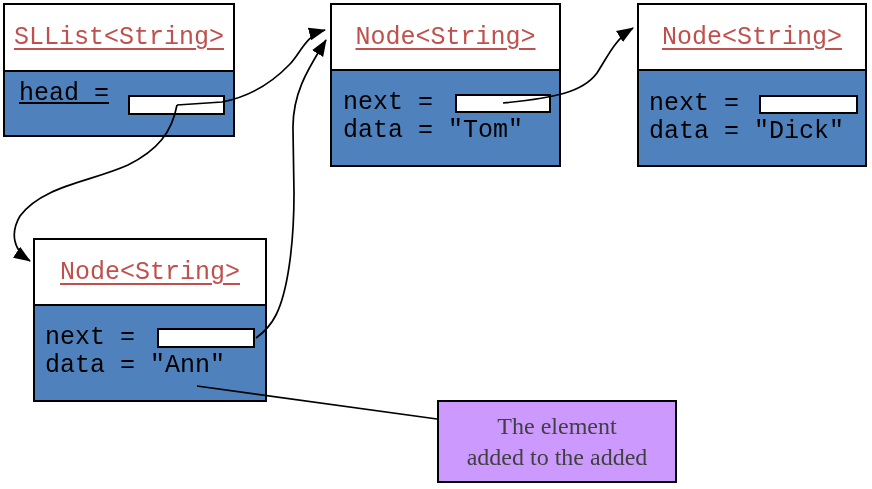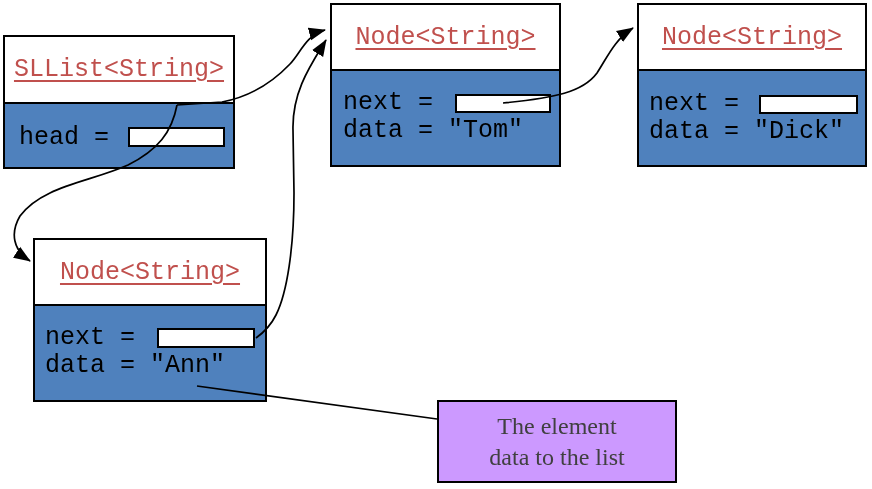--- a/index.html
+++ b/index.html
@@ -43,25 +43,25 @@
     font-family: "Liberation Serif", "DejaVu Serif", serif;
     font-size: 24px; line-height: 31px; color: #404040; text-align: center;
   }
   svg.wires { position: absolute; left: 0; top: 0; pointer-events: none; }
 </style>
 </head>
 <body>
 
 <div id="stage">
 
-  <div class="objbox" style="left:3px; top:3px; width:232px; height:134px;margin-top:32px;">
+  <div class="objbox" style="left:3px; top:3px; width:232px; height:134px;">
     <div class="hdr" style="height:67px;">
       <span class="title">SLList&lt;String&gt;</span>
     </div>
-    <span class="row" style="left:14px; top:88px;">head =</span>
+    <span class="row" style="left:14px; top:76px;text-decoration:underline;">head =</span>
     <div class="slot" style="left:123px; top:90px; width:97px; height:20px;"></div>
   </div>
 
   <div class="objbox" style="left:330px; top:3px; width:231px; height:164px;">
     <div class="hdr" style="height:66px;">
       <span class="title">Node&lt;String&gt;</span>
     </div>
     <span class="row" style="left:11px; top:85px;">next =</span>
     <div class="slot" style="left:123px; top:89px; width:96px; height:19px;"></div>
     <span class="row" style="left:11px; top:113px;">data = "Tom"</span>
@@ -80,21 +80,21 @@
     <div class="hdr" style="height:66px;">
       <span class="title">Node&lt;String&gt;</span>
     </div>
     <span class="row" style="left:10px; top:85px;">next =</span>
     <div class="slot" style="left:122px; top:88px; width:98px; height:20px;"></div>
     <span class="row" style="left:10px; top:113px;">data = "Ann"</span>
   </div>
 
   <div class="callout">
     <span>The element</span>
-    <span>data to the list</span>
+    <span>added to the added</span>
   </div>
 
   <svg class="wires" width="872" height="489" viewBox="0 0 872 489">
     <defs>
       <marker id="ah" markerUnits="userSpaceOnUse" markerWidth="18" markerHeight="16" refX="16" refY="8" orient="auto">
         <polygon points="0,1.5 17,8 0,14.5" fill="#000000"></polygon>
       </marker>
     </defs>
     <g fill="none" stroke="#000000" stroke-width="1.7">
       <path d="M 177 105 L 222 102 C 248 97, 270 85, 290 64 C 300 54, 306 35, 325 30" marker-end="url(#ah)"></path>

